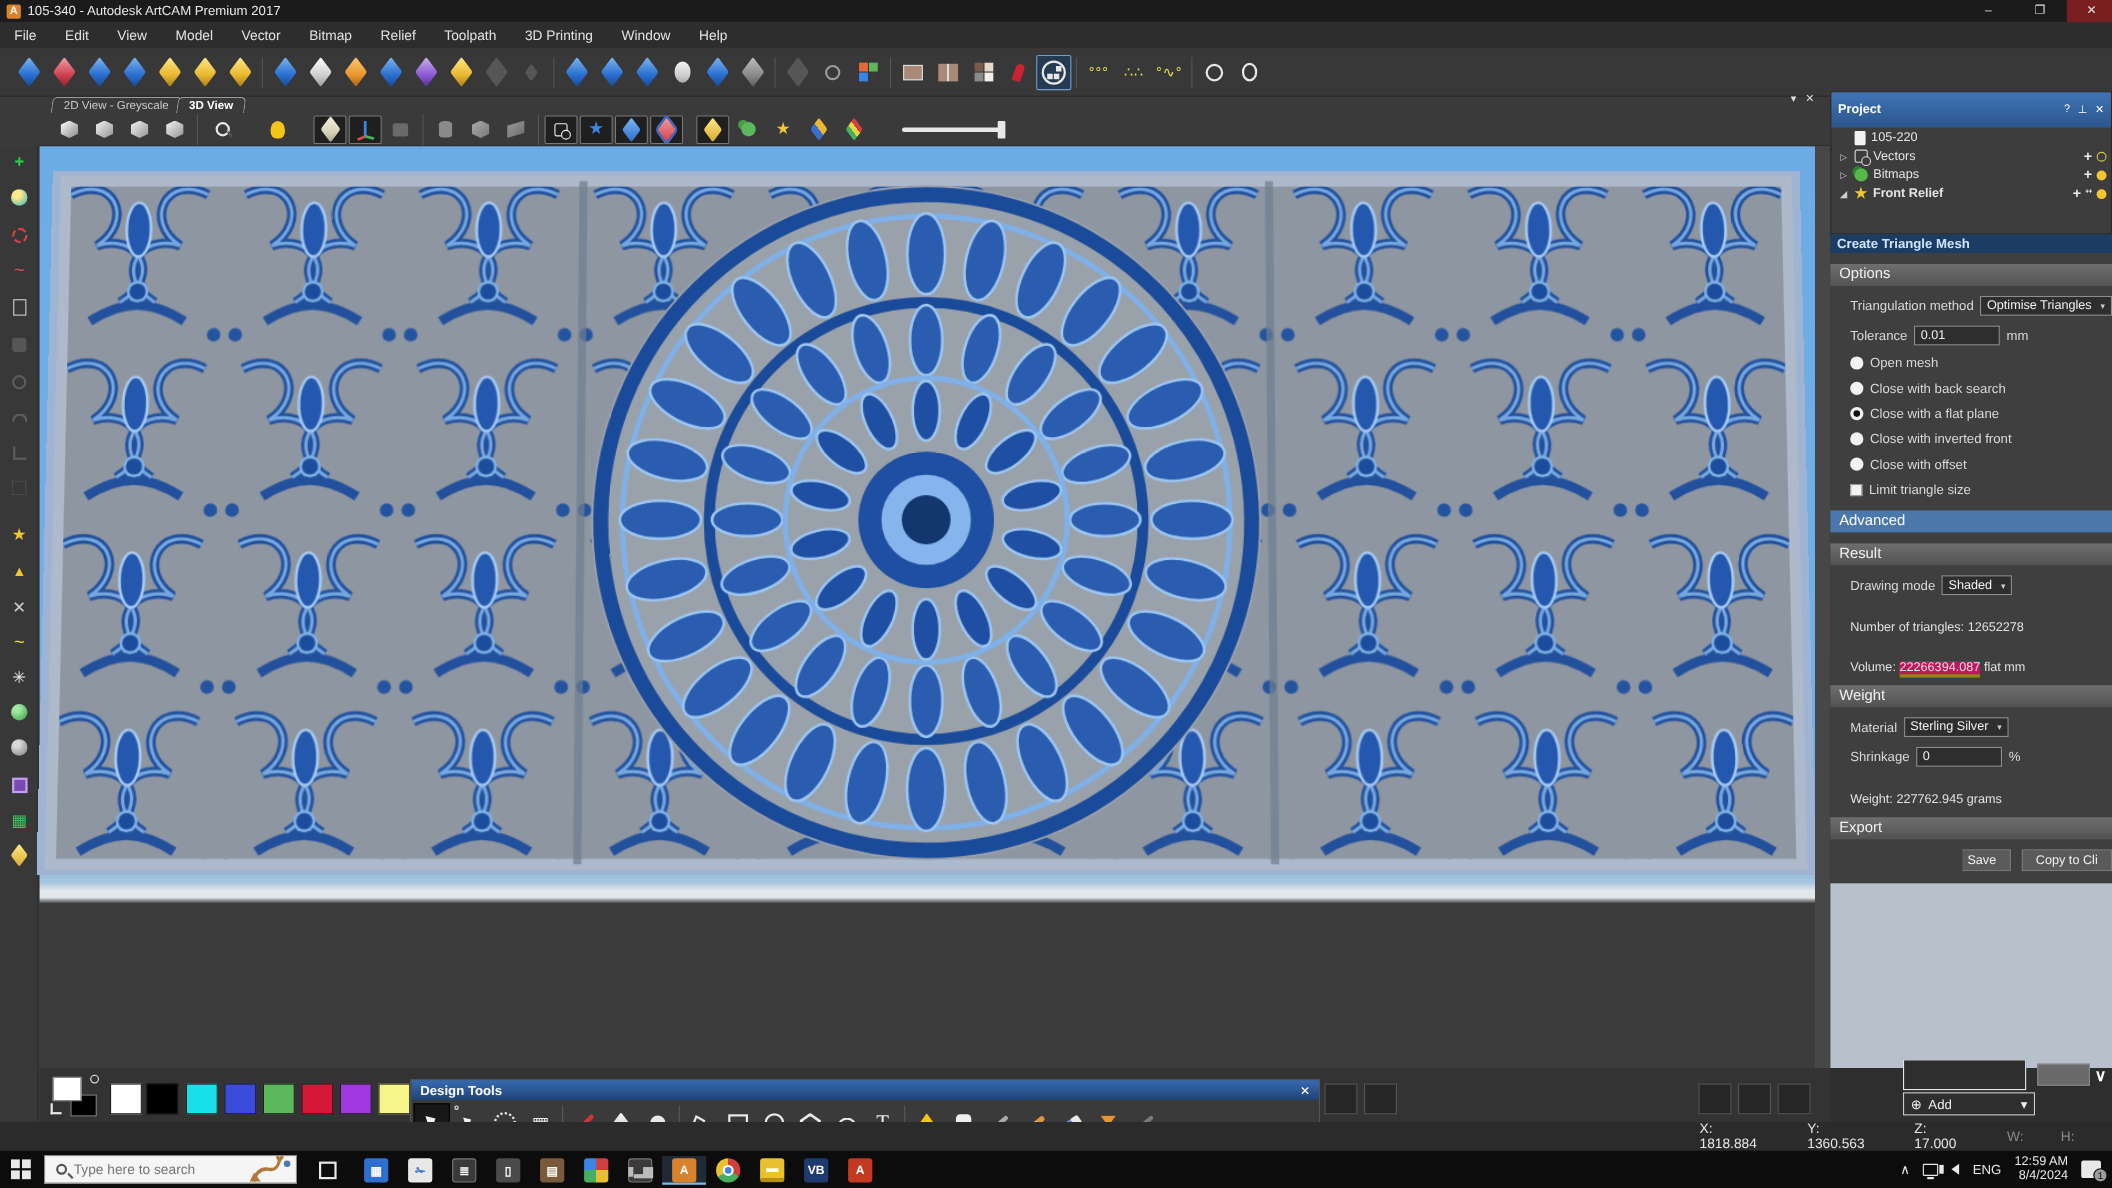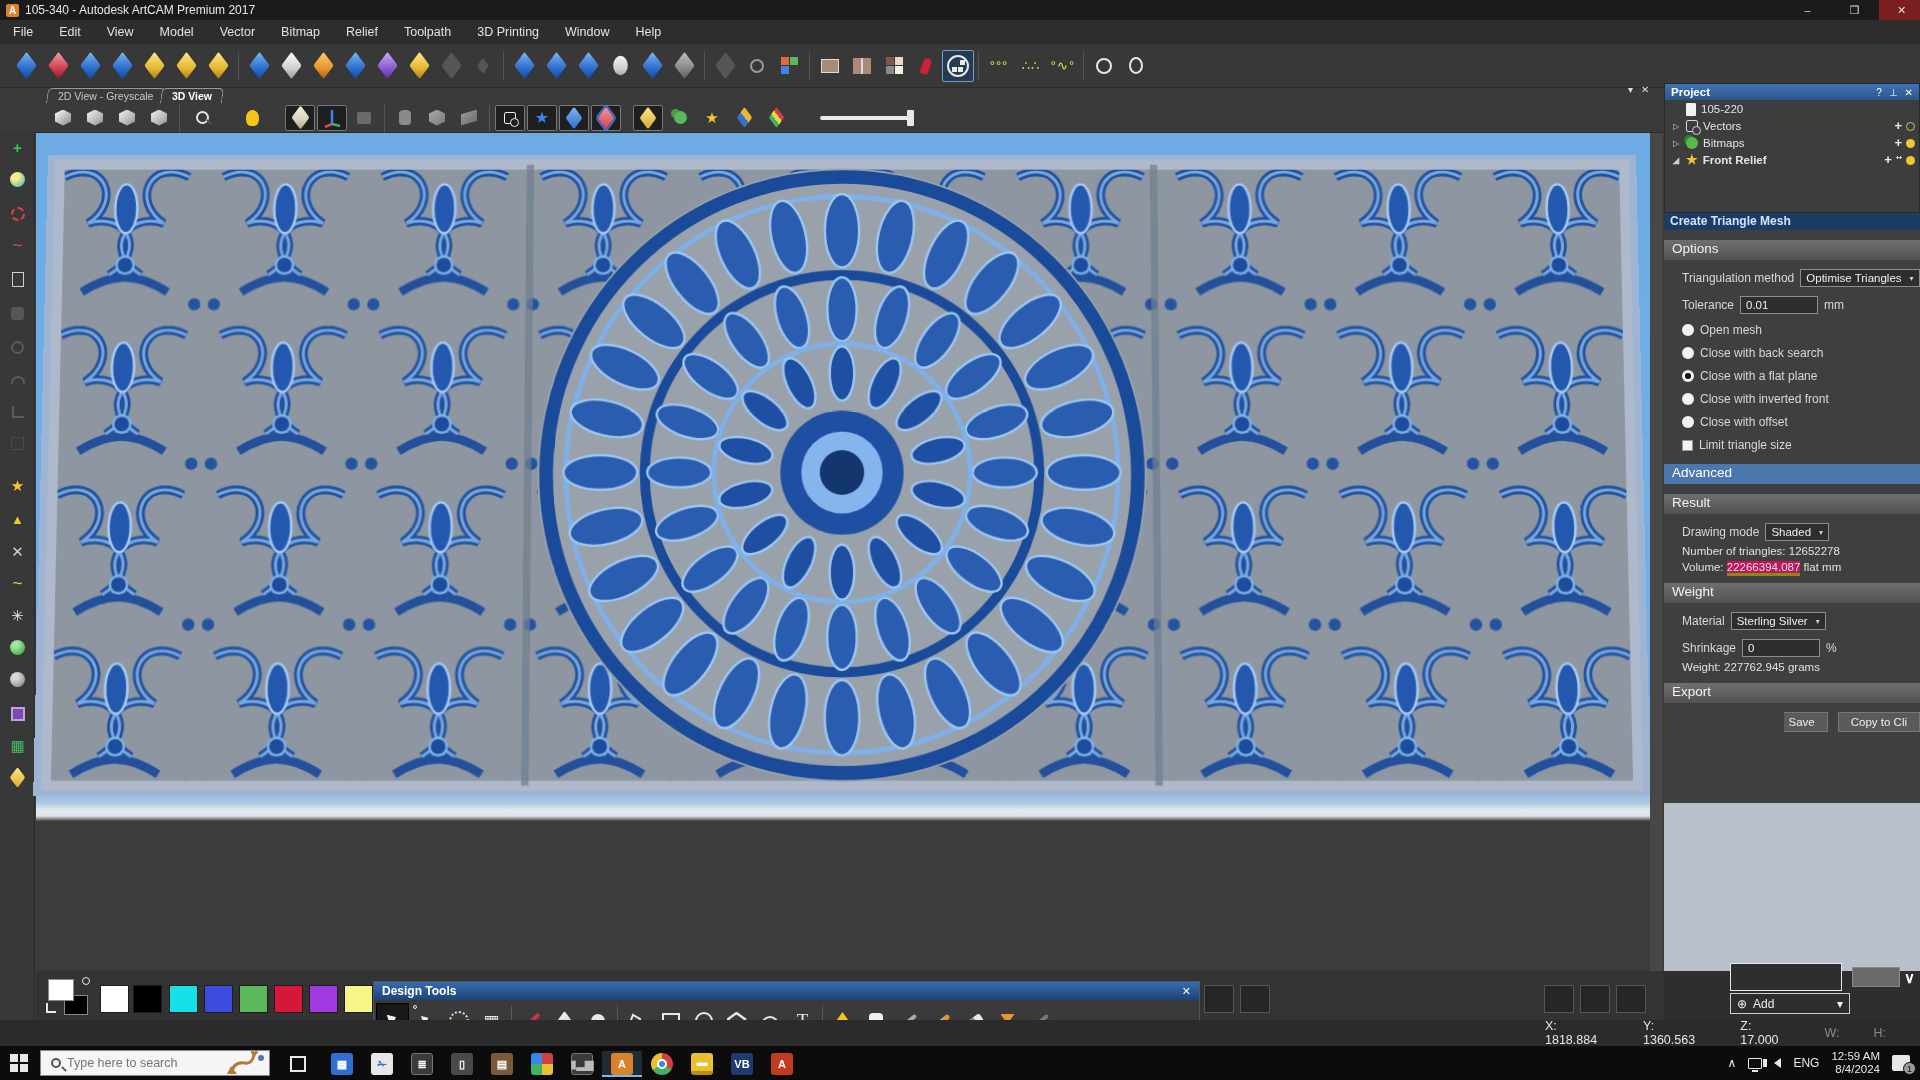--- a/index.html
+++ b/index.html
@@ -70,21 +70,21 @@
   #relief { position:absolute; left:12px; top:22px; width:1588px; height:630px;
     transform:perspective(1800px) rotateX(3deg); transform-origin:50% 0; }
   
   #vscroll { left:1650px; top:133px; width:13px; height:887px; background:#474747; color:#d8d8d8;
     font-size:9px; text-align:center;}
   .scar { position:absolute; left:0; width:13px; height:14px; background:#5a5a5a; line-height:14px; }
 
   
   #panelctl { left:1628px; top:84px; width:36px; height:14px; color:#ddd; font-size:10px; display:flex; gap:8px;}
   #project { left:1664px; top:83px; width:256px; height:130px; background:#3d3d3d; border:1px solid #2a2a2a;}
-  #project-hdr { height:16px; background:linear-gradient(#3f74b5,#2b568c); color:#fff; font-size:11.5px;
+  #project-hdr { height:32px; background:linear-gradient(#3f74b5,#2b568c); color:#fff; font-size:11.5px;
     font-weight:bold; padding:1px 6px; display:flex; align-items:center;}
   #project-hdr .hico { margin-left:auto; display:flex; gap:7px; font-weight:normal; font-size:10px;}
   .trow { position:relative; height:16px; display:flex; align-items:center; color:#e4e4e4;
     font-size:11.5px; gap:5px; padding-left:6px; margin-top:1px;}
   .trow .arr { width:10px; font-size:8px; color:#cfcfcf; text-align:center;}
   .doc-ico { width:10px; height:13px; background:#f2f2f2; border-radius:1px;}
   .vec-ico { width:12px; height:12px; border:1.5px solid #d8d8d8; border-radius:2px; position:relative;}
   .vec-ico i{ position:absolute; right:-4px; bottom:-4px; width:9px; height:9px; border:1.5px solid #d8d8d8; border-radius:50%; background:#3d3d3d;}
   .bmp-ico { width:12px; height:12px; background:#57b94a; border-radius:50%; box-shadow:-3px -3px 0 -1px #2f7f2f;}
   .star-ico { color:#f2c531; font-size:13px; line-height:12px;}
@@ -102,21 +102,21 @@
   .prow { display:flex; align-items:center; margin:9px 0 0 18px; gap:6px;}
   .dd { background:#2e2e2e; border:1px solid #8d8d8d; color:#efefef; font-size:11.5px; padding:2px 5px;
     display:flex; align-items:center; gap:8px; }
   .dd .car { font-size:8px; color:#ccc; }
   .inp { background:#2e2e2e; border:1px solid #8d8d8d; color:#efefef; font-size:11.5px; padding:2px 5px; width:78px;}
   .radio { width:12px; height:12px; border-radius:50%; background:#f2f2f2; position:relative; }
   .radio.sel::after { content:""; position:absolute; left:3px; top:3px; width:6px; height:6px;
     border-radius:50%; background:#111; }
   .chk { width:11px; height:11px; background:#f2f2f2; border:1px solid #999; }
   .advbar { height:20px; background:#4a78ad; color:#fff; font-size:13.5px; padding:1px 8px; margin-top:12px;}
-  .stat { margin:4px 0 0 18px; font-size:11.5px; color:#e0e0e0;}
+  .stat { margin:24px 0 0 18px; font-size:11.5px; color:#e0e0e0;}
   .hl { background:#be185d; box-shadow:0 3px 0 #8a8a12; }
   .btn { background:#5a5a5a; border:1px solid #787878; color:#f0f0f0; font-size:11.5px;
     padding:3px 12px; }
   #lightpanel { left:1664px; top:803px; width:256px; height:168px; background:#b7c0cb; }
 
   
   #bottomstrip { left:36px; top:971px; width:1884px; height:49px; background:#333333; }
   .swatch { position:absolute; top:14px; width:29px; height:28px; border:1px solid #1d1d1d; }
   #dualswatch { position:absolute; left:12px; top:8px; width:44px; height:38px;}
   #dualswatch .fg { position:absolute; left:0; top:0; width:26px; height:22px; background:#fff; border:1px solid #888;}

